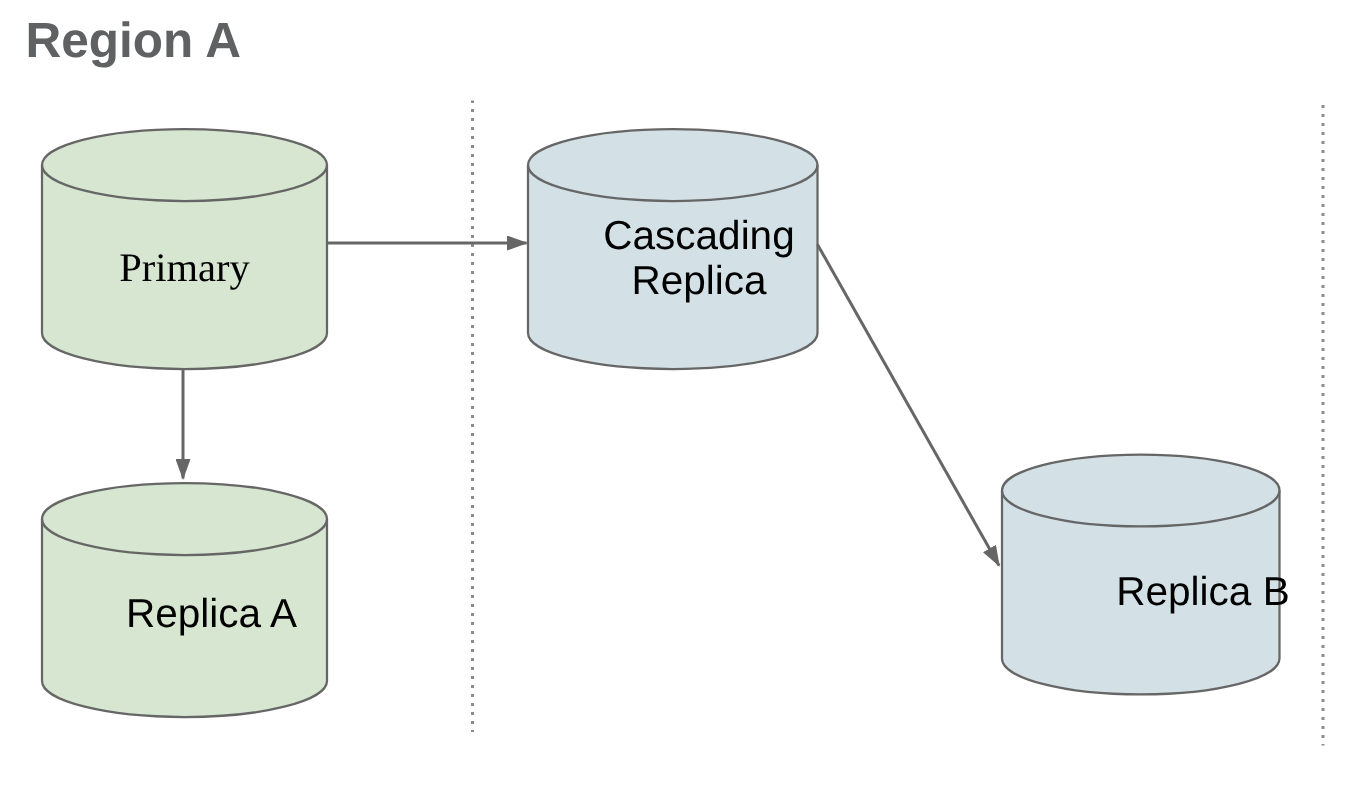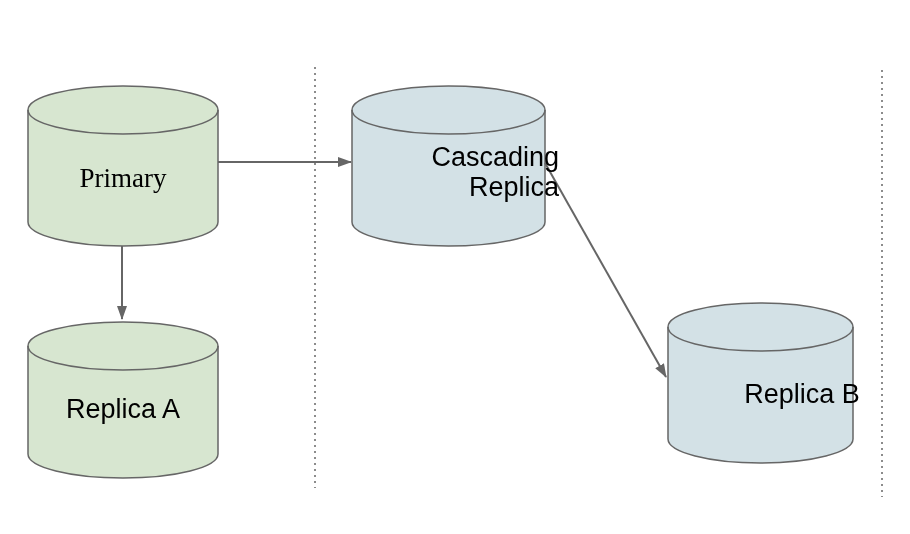--- a/index.html
+++ b/index.html
@@ -37,20 +37,21 @@
     line-height: 30px;
     color: #000000;
     white-space: pre-line;
   }
 </style>
 </head>
 <body>
 
 <div class="canvas">
 
+  <div class="region-title" style="left:17px; top:8px;">Region A</div>
 
   <div class="divider" style="left:314px; top:67px; height:421px;"></div>
   <div class="divider" style="left:881px; top:70px; height:427px;"></div>
 
   <svg class="diagram-svg" width="910" height="534" viewBox="0 0 910 534">
     <defs>
       <marker id="arrowhead" markerUnits="userSpaceOnUse" markerWidth="14" markerHeight="10" refX="13" refY="5" orient="auto">
         <path d="M0,0 L14,5 L0,10 Z" fill="#666666"></path>
       </marker>
     </defs>
@@ -74,18 +75,18 @@
       <path class="cyl-body" d="M668,327 A92.5,24 0 0 1 853,327 L853,439 A92.5,24 0 0 1 668,439 Z" fill="#d3e1e6"></path>
       <path class="cyl-rim" d="M668,327 A92.5,24 0 0 0 853,327"></path>
     </g>
 
     <path class="edge" marker-end="url(#arrowhead)" d="M218,162 L351,162"></path>
     <path class="edge" marker-end="url(#arrowhead)" d="M122,246 L122,319"></path>
     <path class="edge" marker-end="url(#arrowhead)" d="M545,163 L666,377"></path>
   </svg>
 
   <div class="node-label" style="left:123px; top:178px;font-family:Liberation Serif, serif;">Primary</div>
-  <div class="node-label" style="left:449px; top:172px;text-align:right;">Cascading
+  <div class="node-label" style="left:466px; top:172px;">Cascading
 Replica</div>
-  <div class="node-label" style="left:123px; top:409px;">Replica A</div>
+  <div class="node-label" style="left:141px; top:409px;">Replica A</div>
   <div class="node-label" style="left:802px; top:394px;">Replica B</div>
 
 </div>
 
 </body></html>

